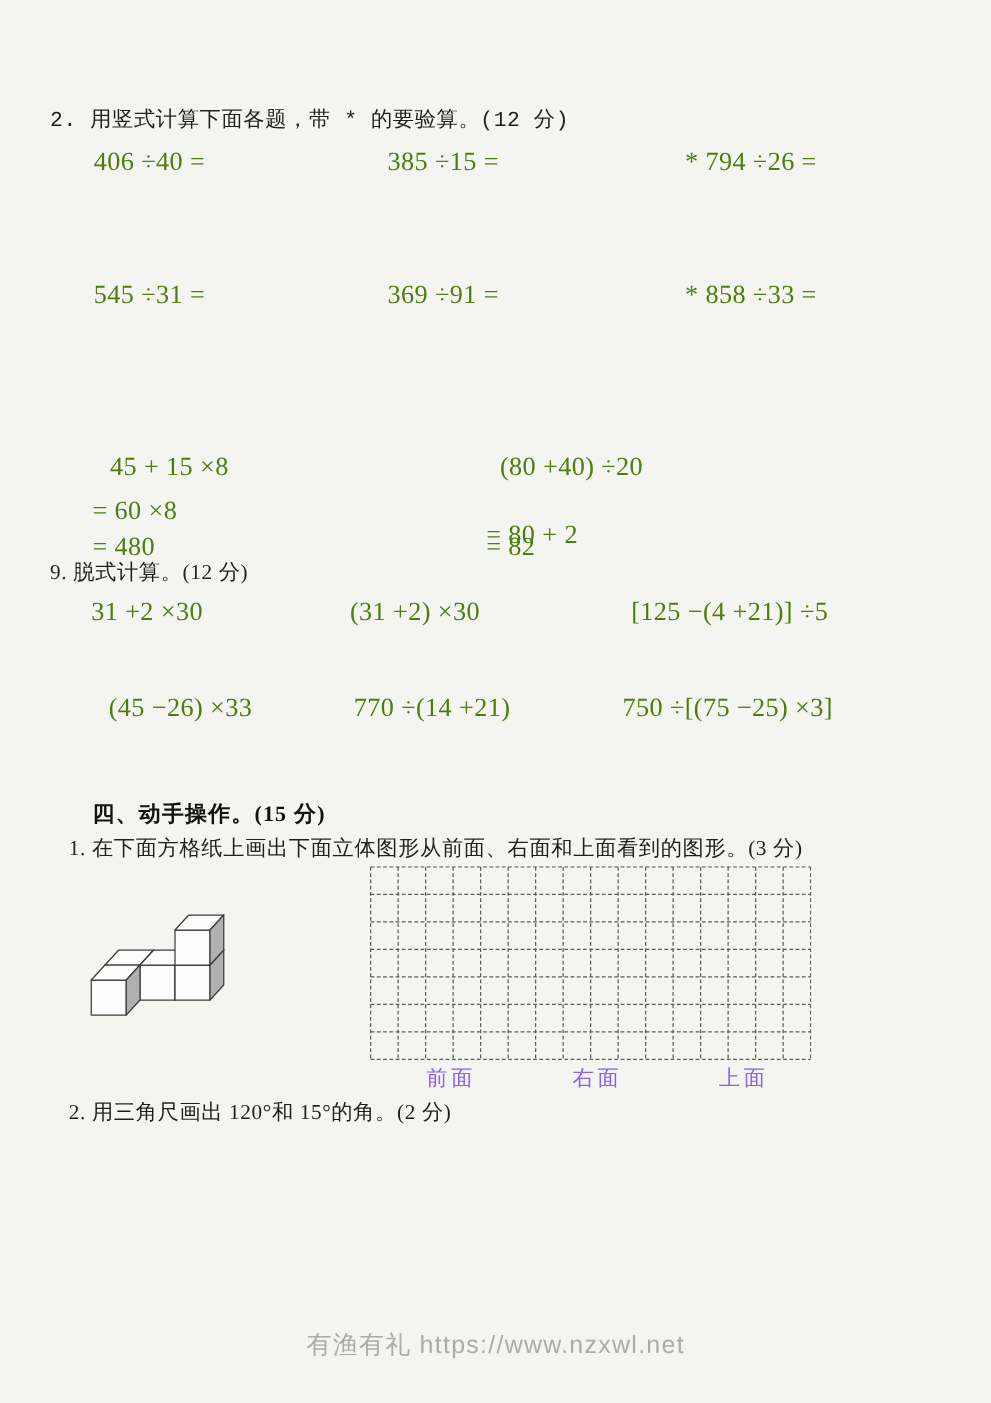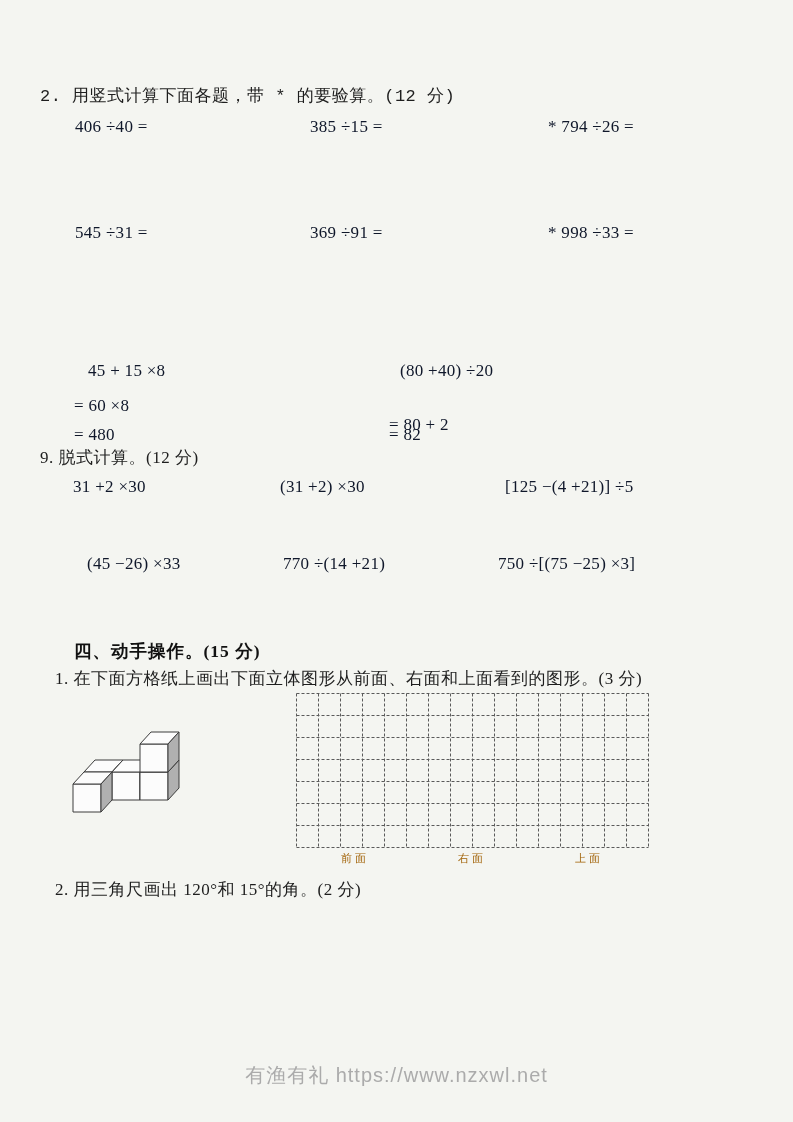--- a/index.html
+++ b/index.html
@@ -9,21 +9,21 @@
     color:#222;
   }
   #page{
     position:relative;
     width:793px;height:1122px;
     background:#f4f5f1;
     overflow:hidden;
   }
   .abs{position:absolute;white-space:nowrap;}
   .cn{font-size:17px;letter-spacing:0.5px;color:#1e1e1e;}
-  .formula{font-size:17px;color:#0f172a;letter-spacing:0.3px;}
+  .formula{font-size:21px;color:#4d7c0f;letter-spacing:0.3px;}
   .bold-head{font-weight:bold;font-size:17.5px;color:#111;letter-spacing:1px;}
 
   
   .s2-title{left:40px;top:84px;font-family:Liberation Mono, monospace;}
   .s2-r1{top:117px;} .s2-r2{top:223px;}
   .c1{left:75px;} .c2{left:310px;} .c3{left:548px;}
 
   
   .s3-title{left:40px;top:331px;}
   .s3-l1{left:88px;top:361px;}
@@ -42,40 +42,40 @@
   
   .sf-title{left:30px;top:639px;margin-left:44px;}
   .sf-item1{left:55px;top:667px;}
   .sf-item2{left:55px;top:878px;}
 
   .cube-wrap{left:68px;top:727px;width:125px;height:100px;}
   .grid-wrap{left:296px;top:693px;width:353px;height:155px;}
   .lbl-front{left:341px;top:851px;}
   .lbl-right{left:458px;top:851px;}
   .lbl-top{left:575px;top:851px;}
-  .view-label{font-size:11px;color:#a16207;letter-spacing:3px;}
+  .view-label{font-size:17px;color:#8b5cf6;letter-spacing:3px;}
 
   .footer{
     left:0;top:1062px;width:793px;text-align:center;
     font-family:"Liberation Sans","DejaVu Sans",sans-serif;
     font-size:20px;color:#ababab;letter-spacing:1px;
   }
 </style>
 </head>
 <body>
 
 <div id="page">
 
   <div class="abs cn s2-title">2. 用竖式计算下面各题，带 * 的要验算。(12 分)</div>
   <div class="abs formula s2-r1 c1">406 ÷40 =</div>
   <div class="abs formula s2-r1 c2">385 ÷15 =</div>
   <div class="abs formula s2-r1 c3">* 794 ÷26 =</div>
   <div class="abs formula s2-r2 c1">545 ÷31 =</div>
   <div class="abs formula s2-r2 c2">369 ÷91 =</div>
-  <div class="abs formula s2-r2 c3">* 998 ÷33 =</div>
+  <div class="abs formula s2-r2 c3">* 858 ÷33 =</div>
 
   <div class="abs formula s3-l1">45 + 15 ×8</div>
   <div class="abs formula s3-l2">= 60 ×8</div>
   <div class="abs formula s3-l3">= 480</div>
   <div class="abs formula s3-r1">(80 +40) ÷20</div>
   <div class="abs formula s3-r2">= 80 + 2</div>
   <div class="abs formula s3-r3">= 82</div>
 
   <div class="abs cn s4-title">9. 脱式计算。(12 分)</div>
   <div class="abs formula s4-r1 d1">31 +2 ×30</div>

